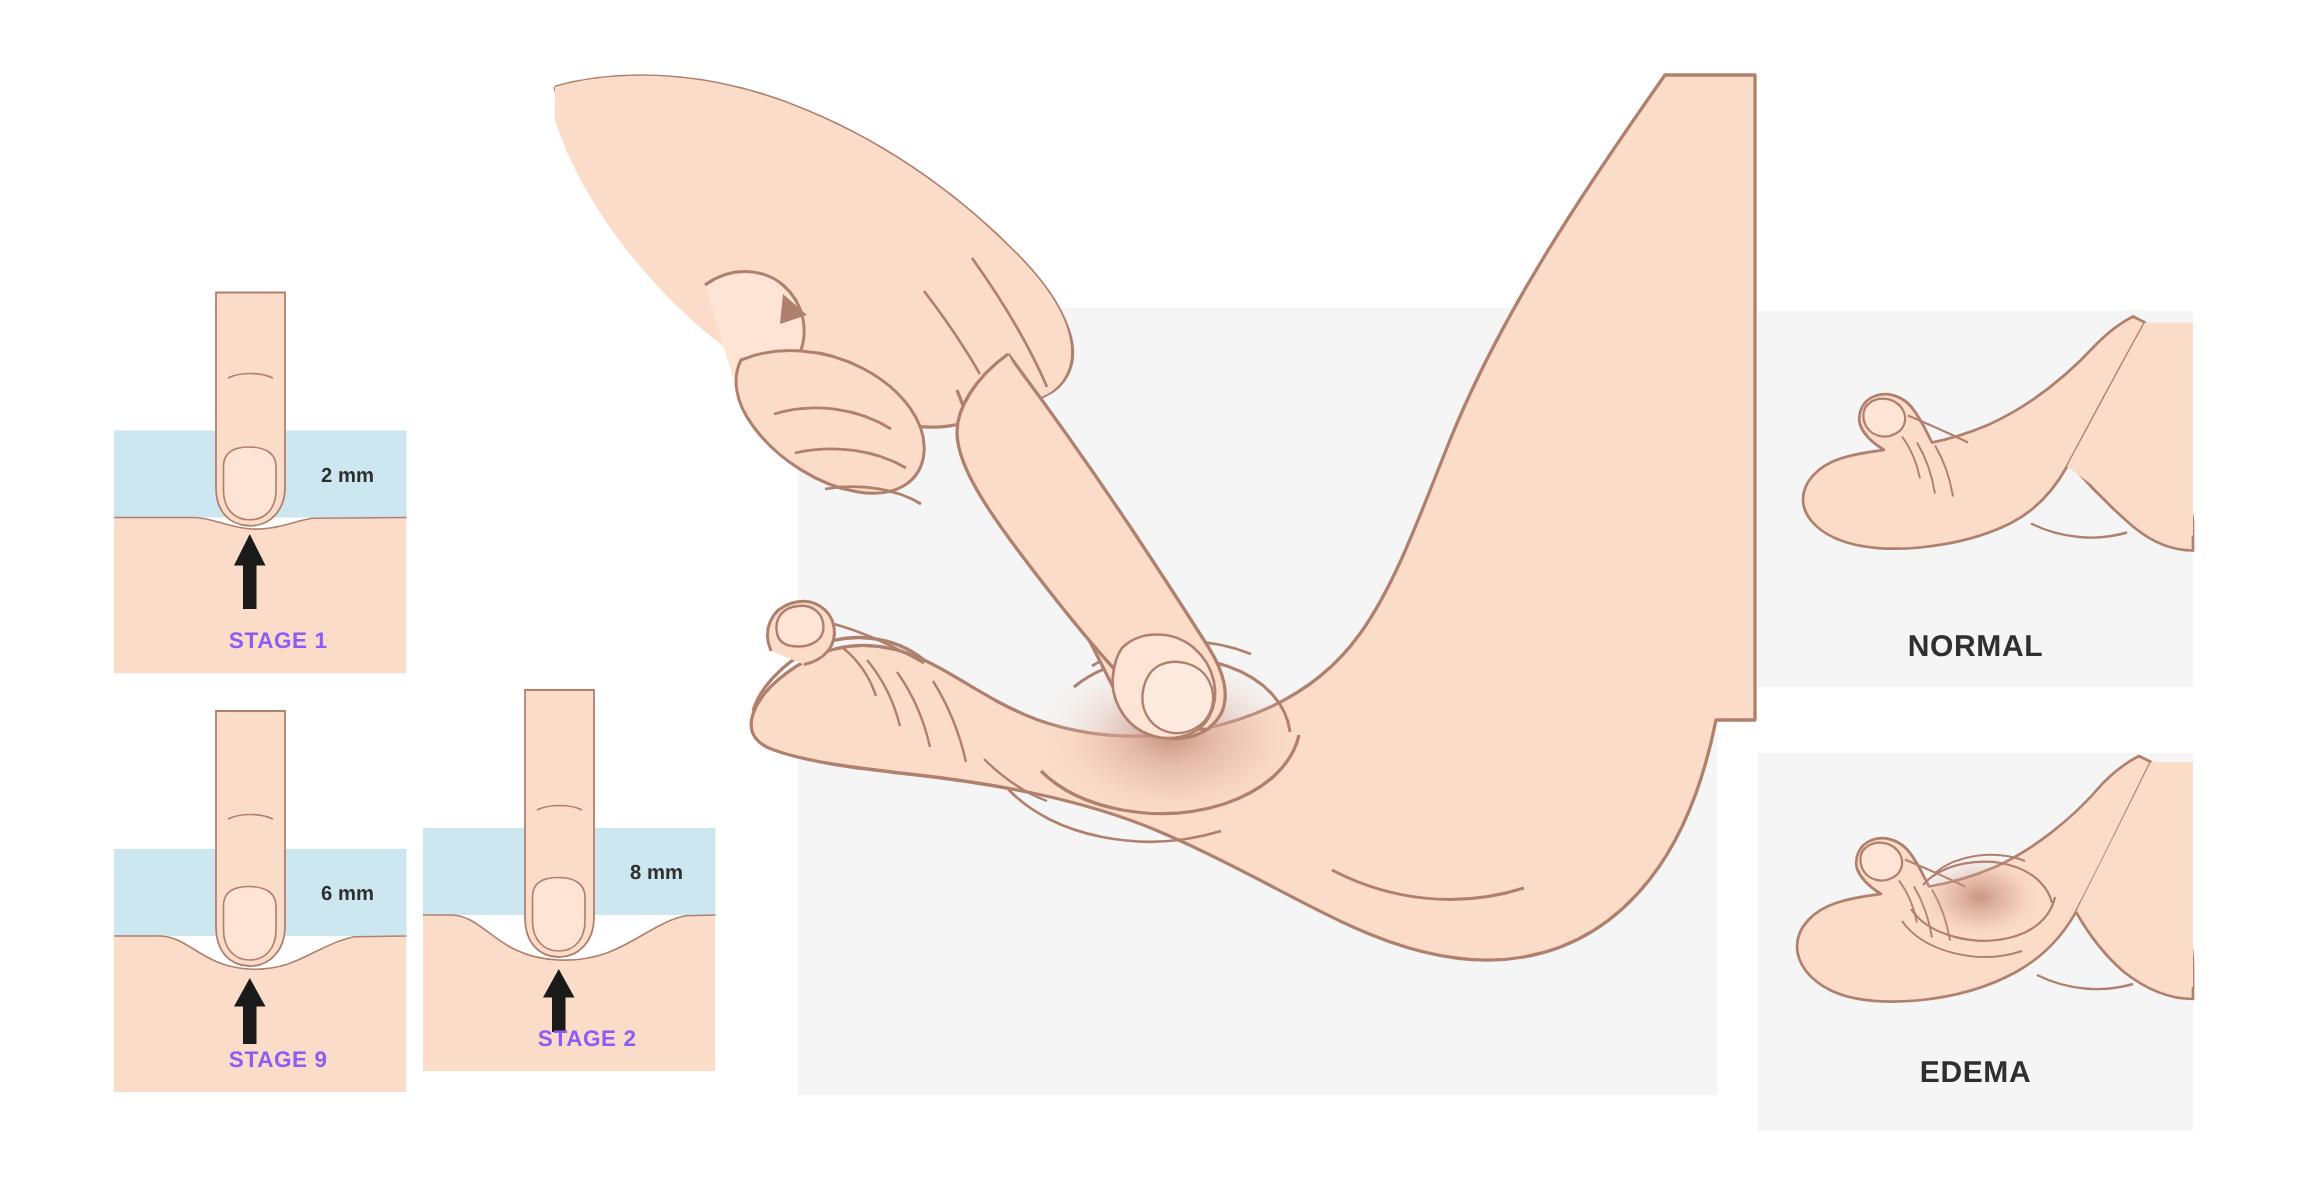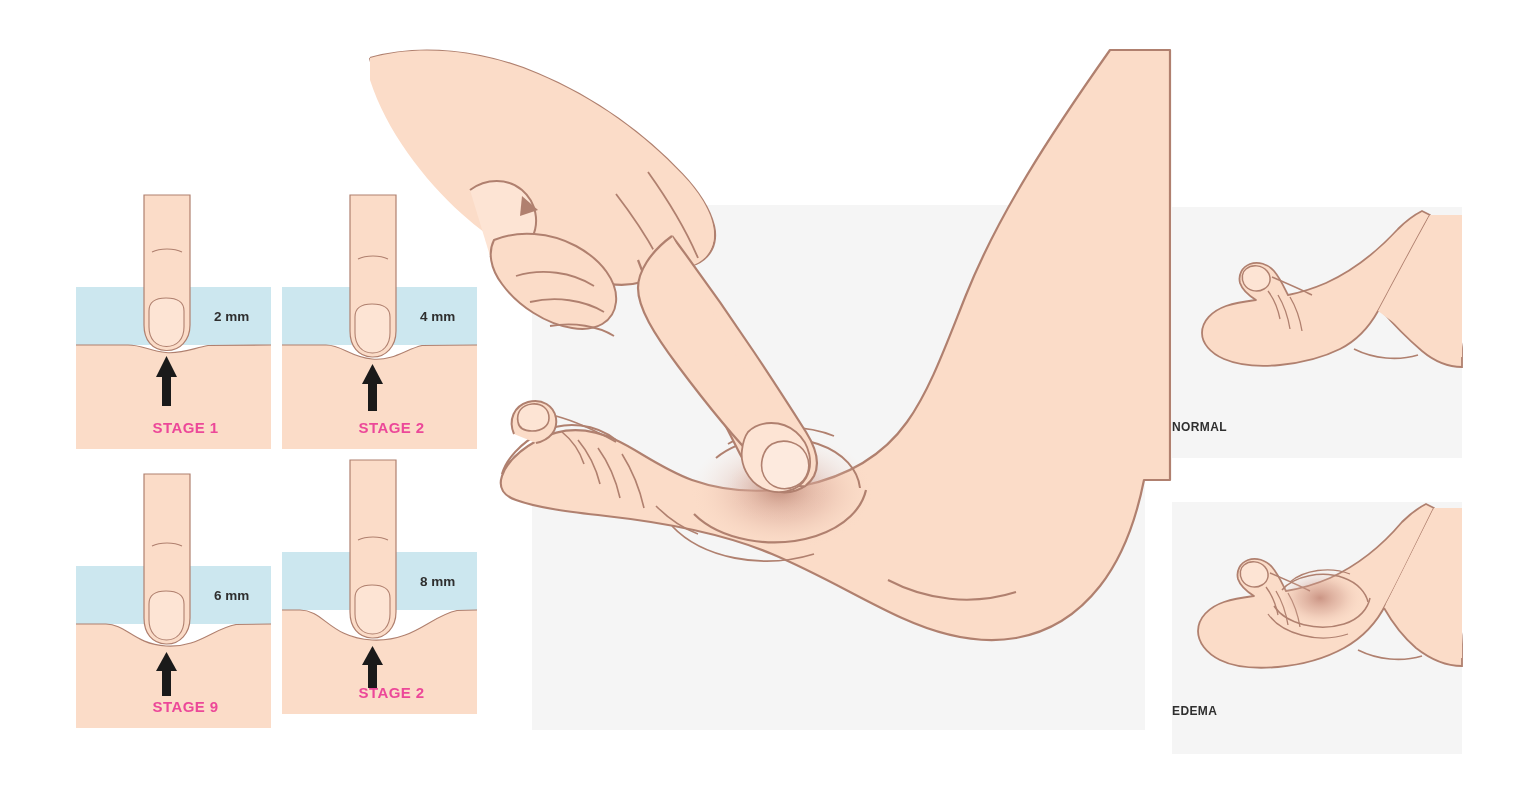--- a/index.html
+++ b/index.html
@@ -10,39 +10,39 @@
   .stage-cell{position:absolute;width:195px;height:241px;}
   .stage-cell.c0{left:0px;  top:0px;}
   .stage-cell.c1{left:206px;top:0px;}
   .stage-cell.c2{left:0px;  top:279px;}
   .stage-cell.c3{left:206px;top:265px;}
 
   .stage-art{position:absolute;left:0;top:0;width:195px;height:210px;}
   .stage-art svg{display:block;width:195px;height:210px;overflow:visible;}
 
   .stage-label{position:absolute;left:0;top:212px;width:219px;
-      text-align:center;font-size:15px;font-weight:bold;color:#ec4899;
+      text-align:center;font-size:15px;font-weight:bold;color:#8b5cf6;
       letter-spacing:.4px;}
 
   .mm-text{font-size:13.5px;font-weight:bold;fill:#2f2f2f;
       font-family:"Liberation Sans","DejaVu Sans",sans-serif;}
 
   .center-panel{position:absolute;left:532px;top:205px;width:613px;height:525px;
       background:#f5f5f5;}
   .center-art{position:absolute;left:410px;top:40px;width:760px;height:710px;}
   .center-art svg{display:block;width:760px;height:710px;overflow:visible;}
 
   .foot-card{position:absolute;left:1172px;width:290px;}
   .foot-card.normal{top:207px;height:251px;}
   .foot-card.edema {top:502px;height:252px;}
   .foot-bg{position:absolute;left:0;top:0;width:100%;height:100%;background:#f5f5f5;}
   .foot-art{position:absolute;left:0;top:0;width:290px;height:215px;}
   .foot-art svg{display:block;width:290px;height:215px;overflow:visible;}
-  .foot-label{position:absolute;left:0;width:290px;text-align:left;
-      font-size:12px;font-weight:bold;color:#2f2f2f;letter-spacing:.4px;}
+  .foot-label{position:absolute;left:0;width:290px;text-align:center;
+      font-size:20px;font-weight:bold;color:#2f2f2f;letter-spacing:.4px;}
   .foot-card.normal .foot-label{top:213px;}
   .foot-card.edema  .foot-label{top:202px;}
 </style>
 </head>
 <body>
 
 <div class="stage-grid">
 
   <div class="stage-cell c0">
     <div class="stage-art">
@@ -69,46 +69,20 @@
 
         <g fill="#1a1a1a">
           <rect x="86" y="166" width="9" height="33"></rect>
           <path d="M90.5,149 L101,170 L80,170 Z"></path>
         </g>
       </svg>
     </div>
     <div class="stage-label">STAGE 1</div>
   </div>
 
-  <div class="stage-cell c1">
-    <div class="stage-art">
-      <svg viewBox="0 0 195 210">
-        <defs>
-          <clipPath id="clipS2">
-              <rect x="0" y="80" width="195" height="162"></rect>
-            </clipPath>
-        </defs>
-        <rect x="0" y="80" width="195" height="58" fill="#cce7ef"></rect>
-        <path d="M0,138 L44,138 C60,138 68,150 90,152 C112,154 124,142 140,138.5 L195,138 L195,242 L0,242 Z" fill="#fbdcc8" clip-path="url(#clipS2)"></path>
-        <path d="M0,138 L44,138 C60,138 68,150 90,152 C112,154 124,142 140,138.5 L195,138" fill="none" stroke="#b0806f" stroke-width="1.1"></path>
-        <g>
-          <path d="M68,-12 L68,124 C68,139 76,149.5 90,150 C104,150.5 114,139 114,124 L114,-12 Z" fill="#fbdcc8" stroke="#b0806f" stroke-width="1.2"></path>
-          <path d="M73,110 C73,102 78,97 90,97 C102,97 108,102 108,110 L108,126
-                   C108,138 101,146 90.5,146 C80,146 73,138 73,126 Z" fill="#fde4d4" stroke="#b0806f" stroke-width="1.1"></path>
-          <path d="M76,52 C84,48 98,48 106,52" fill="none" stroke="#b0806f" stroke-width="1.1"></path>
-        </g>
-        <text class="mm-text" x="138" y="114">4 mm</text>
-        <g fill="#1a1a1a">
-          <rect x="86" y="173" width="9" height="31"></rect>
-          <path d="M90.5,157 L101,177 L80,177 Z"></path>
-        </g>
-      </svg>
-    </div>
-    <div class="stage-label">STAGE 2</div>
-  </div>
 
   <div class="stage-cell c2">
     <div class="stage-art">
       <svg viewBox="0 0 195 210">
         <defs>
           <clipPath id="clipS3">
               <rect x="0" y="80" width="195" height="162"></rect>
             </clipPath>
         </defs>
         <rect x="0" y="80" width="195" height="58" fill="#cce7ef"></rect>

